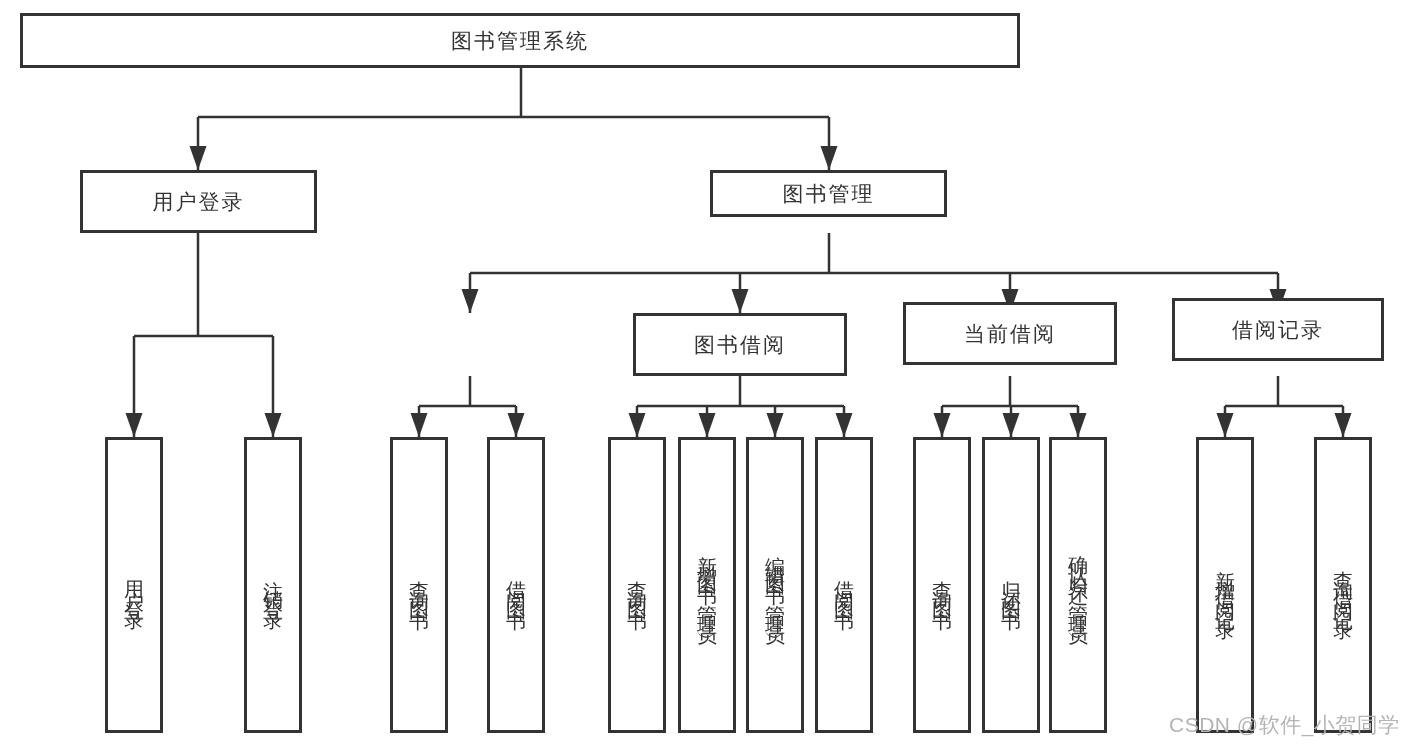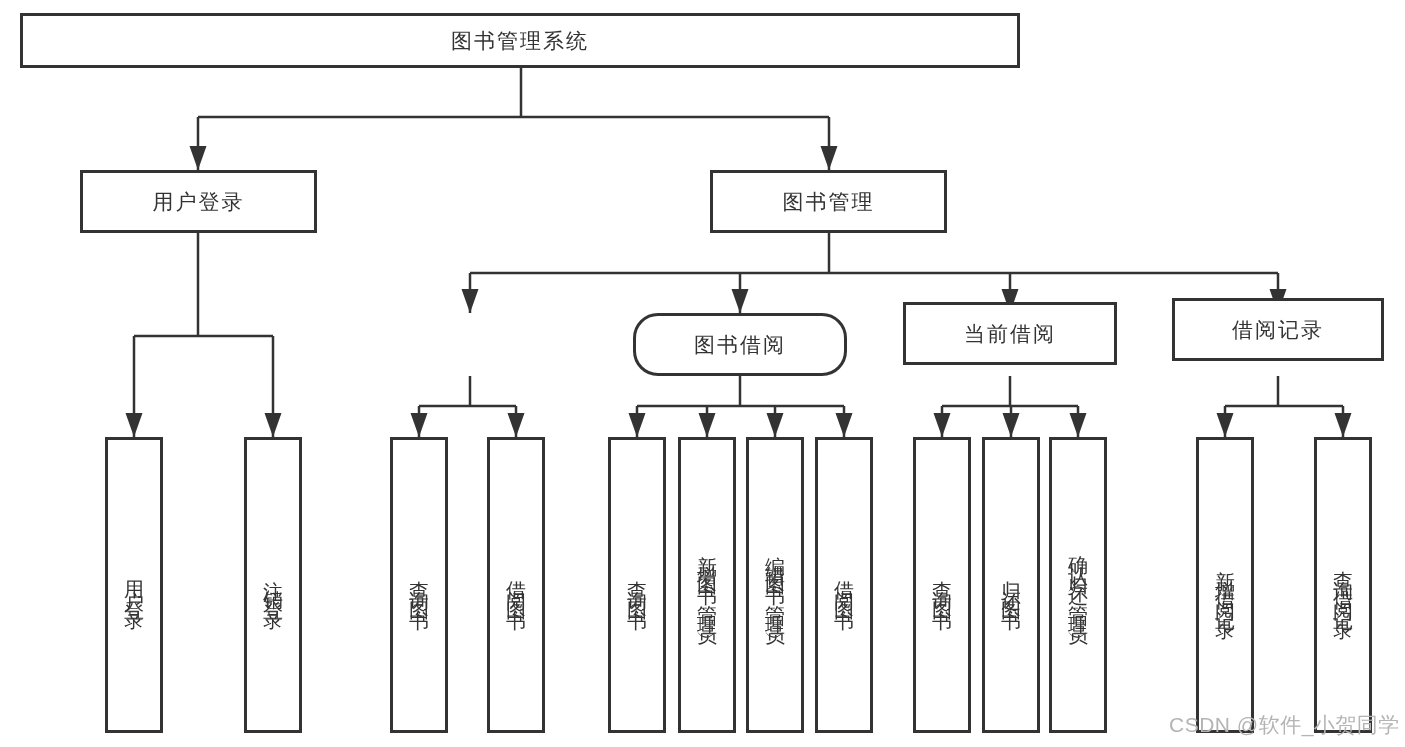--- a/index.html
+++ b/index.html
@@ -84,25 +84,25 @@
       <polygon points="1334.5,413 1351.5,413 1343,437" fill="#333333"></polygon>
     </svg>
 
   <div class="node" style="left:20px;top:13px;width:1000px;height:55px;">
     <span class="label">图书管理系统</span>
   </div>
 
   <div class="node" style="left:80px;top:170px;width:237px;height:63px;">
     <span class="label">用户登录</span>
   </div>
-  <div class="node" style="left:710px;top:170px;width:237px;height:63px;">
+  <div class="node" style="left:710px;top:170px;width:237px;height:47px;">
     <span class="label">图书管理</span>
   </div>
 
-  <div class="node" style="left:633px;top:313px;width:214px;height:63px;border-radius:25px;">
+  <div class="node" style="left:633px;top:313px;width:214px;height:63px;">
     <span class="label">图书借阅</span>
   </div>
   <div class="node" style="left:903px;top:302px;width:214px;height:63px;">
     <span class="label">当前借阅</span>
   </div>
   <div class="node" style="left:1172px;top:298px;width:212px;height:63px;">
     <span class="label">借阅记录</span>
   </div>
 
   <div class="node leaf" style="left:105px;top:437px;width:58px;height:296px;">

